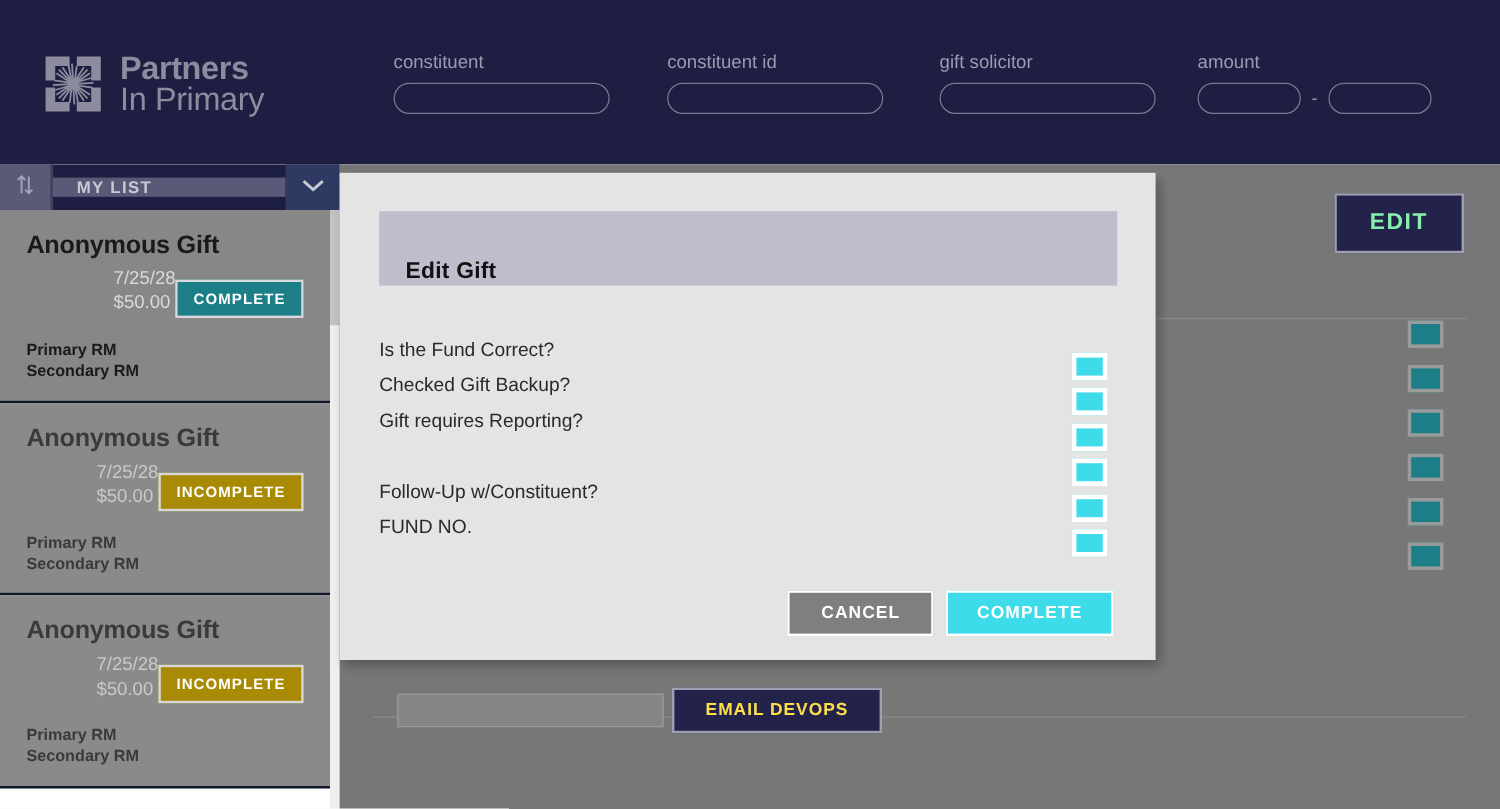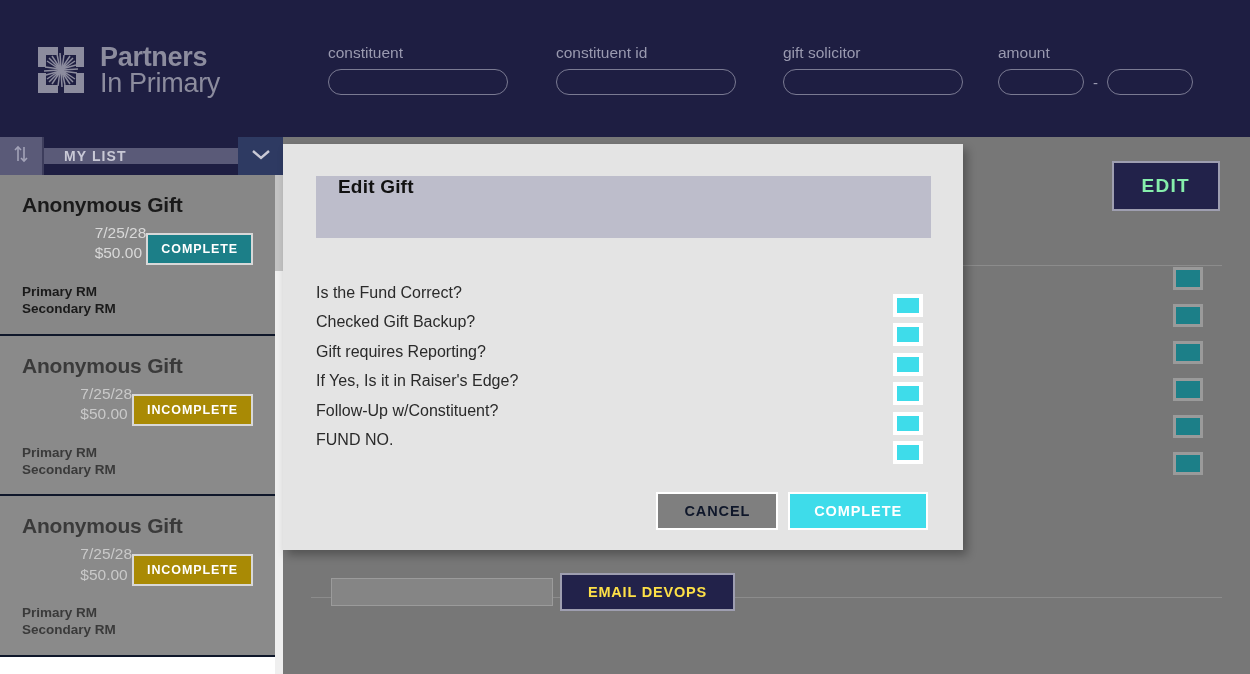--- a/index.html
+++ b/index.html
@@ -318,21 +318,21 @@
     box-shadow: 4px 5px 9px rgba(0,0,0,0.30);
   }
   .modal-titlebar {
     position: absolute;
     left: 33px;
     top: 32px;
     width: 615px;
     height: 62px;
     background: #bdbdcb;
     display: flex;
-    align-items: flex-start;
+    align-items: flex-end;
     padding-left: 22px;
     box-sizing: border-box;
   }
   .modal-title {
     font-size: 19px;
     font-weight: bold;
     color: #111111;
     letter-spacing: 0.2px;
   }
   .checklist {
@@ -366,21 +366,21 @@
   }
   .modal-actions {
     position: absolute;
     right: 35px;
     top: 348px;
     display: flex;
     gap: 10px;
   }
   .btn-cancel {
     background: #7f7f7f;
-    color: #0f172a;
+    color: #ffffff;
     border: 2px solid #ffffff;
     font-size: 14.5px;
     font-weight: bold;
     letter-spacing: 0.9px;
     padding: 9px 26px;
     font-family: "Liberation Sans", sans-serif;
     cursor: pointer;
   }
   .btn-complete {
     background: #3edcea;
@@ -579,21 +579,20 @@
         <span class="check-label">Checked Gift Backup?</span>
         <span class="check-box"></span>
       </div>
 
       <div class="check-row">
         <span class="check-label">Gift requires Reporting?</span>
         <span class="check-box"></span>
       </div>
 
       <div class="check-row">
-        <span class="check-label">If Yes, Is it in Raiser's Edge?</span>
         <span class="check-box"></span>
       </div>
 
       <div class="check-row">
         <span class="check-label">Follow-Up w/Constituent?</span>
         <span class="check-box"></span>
       </div>
 
       <div class="check-row">
         <span class="check-label">FUND NO.</span>

